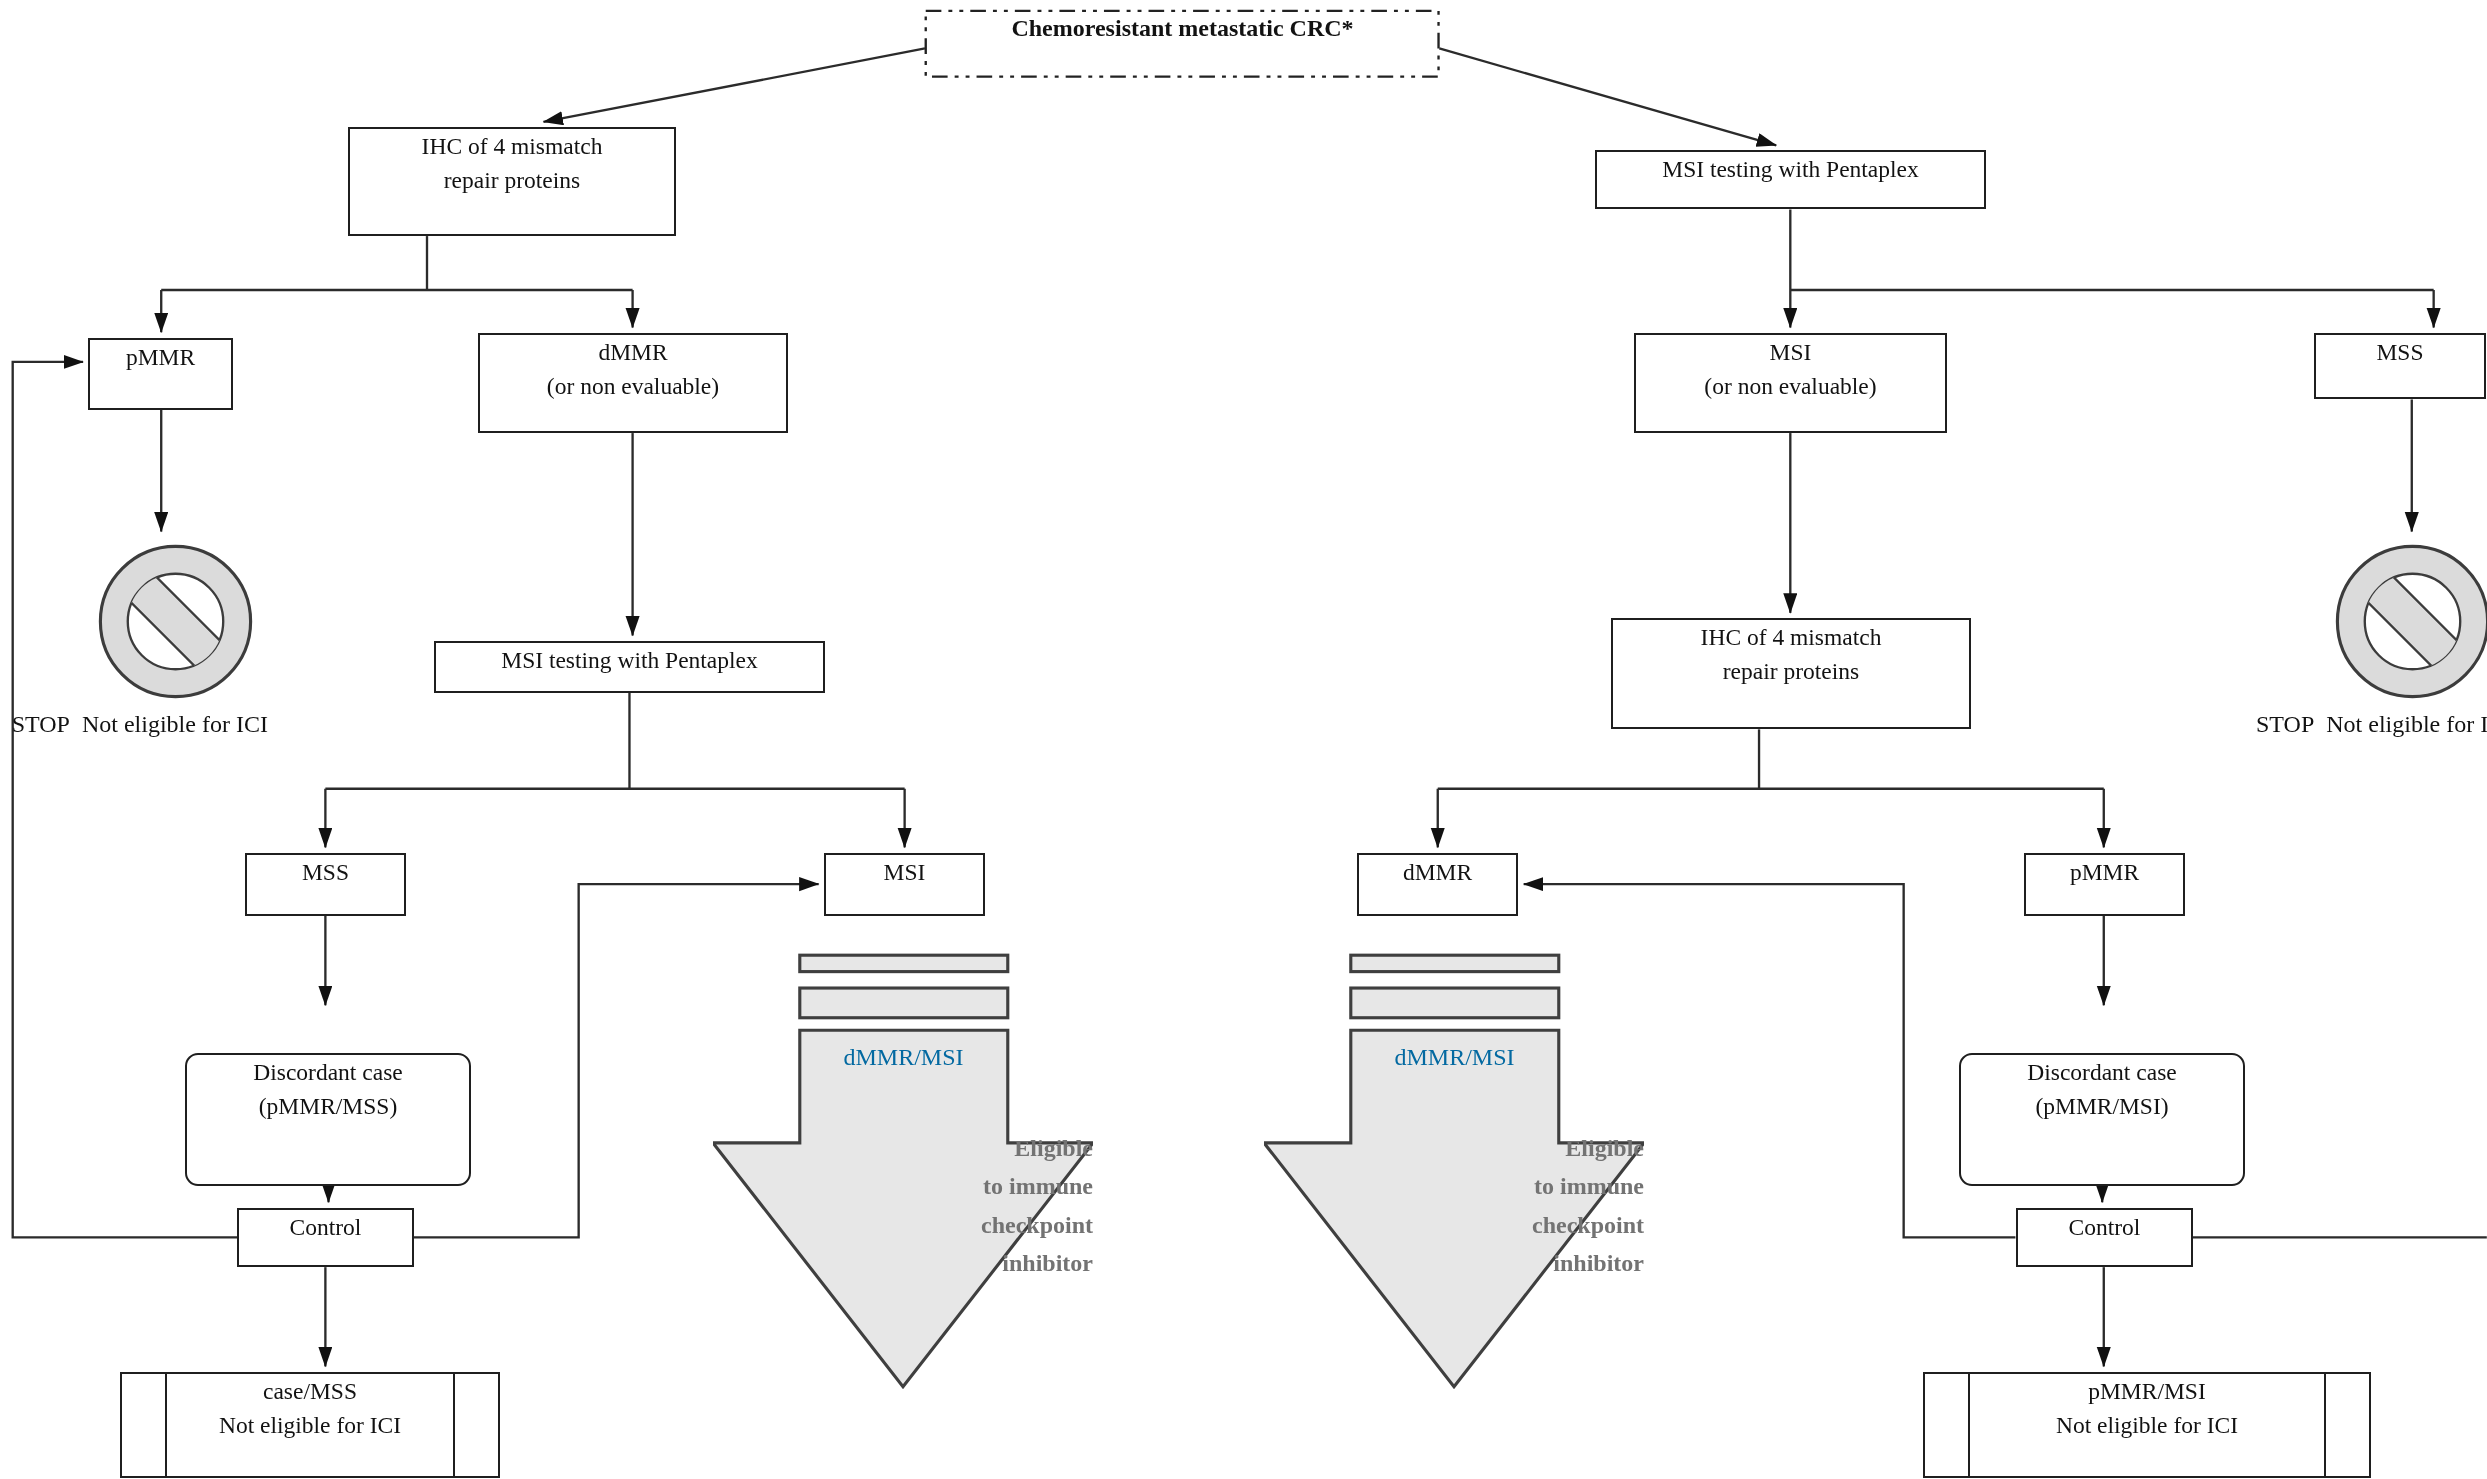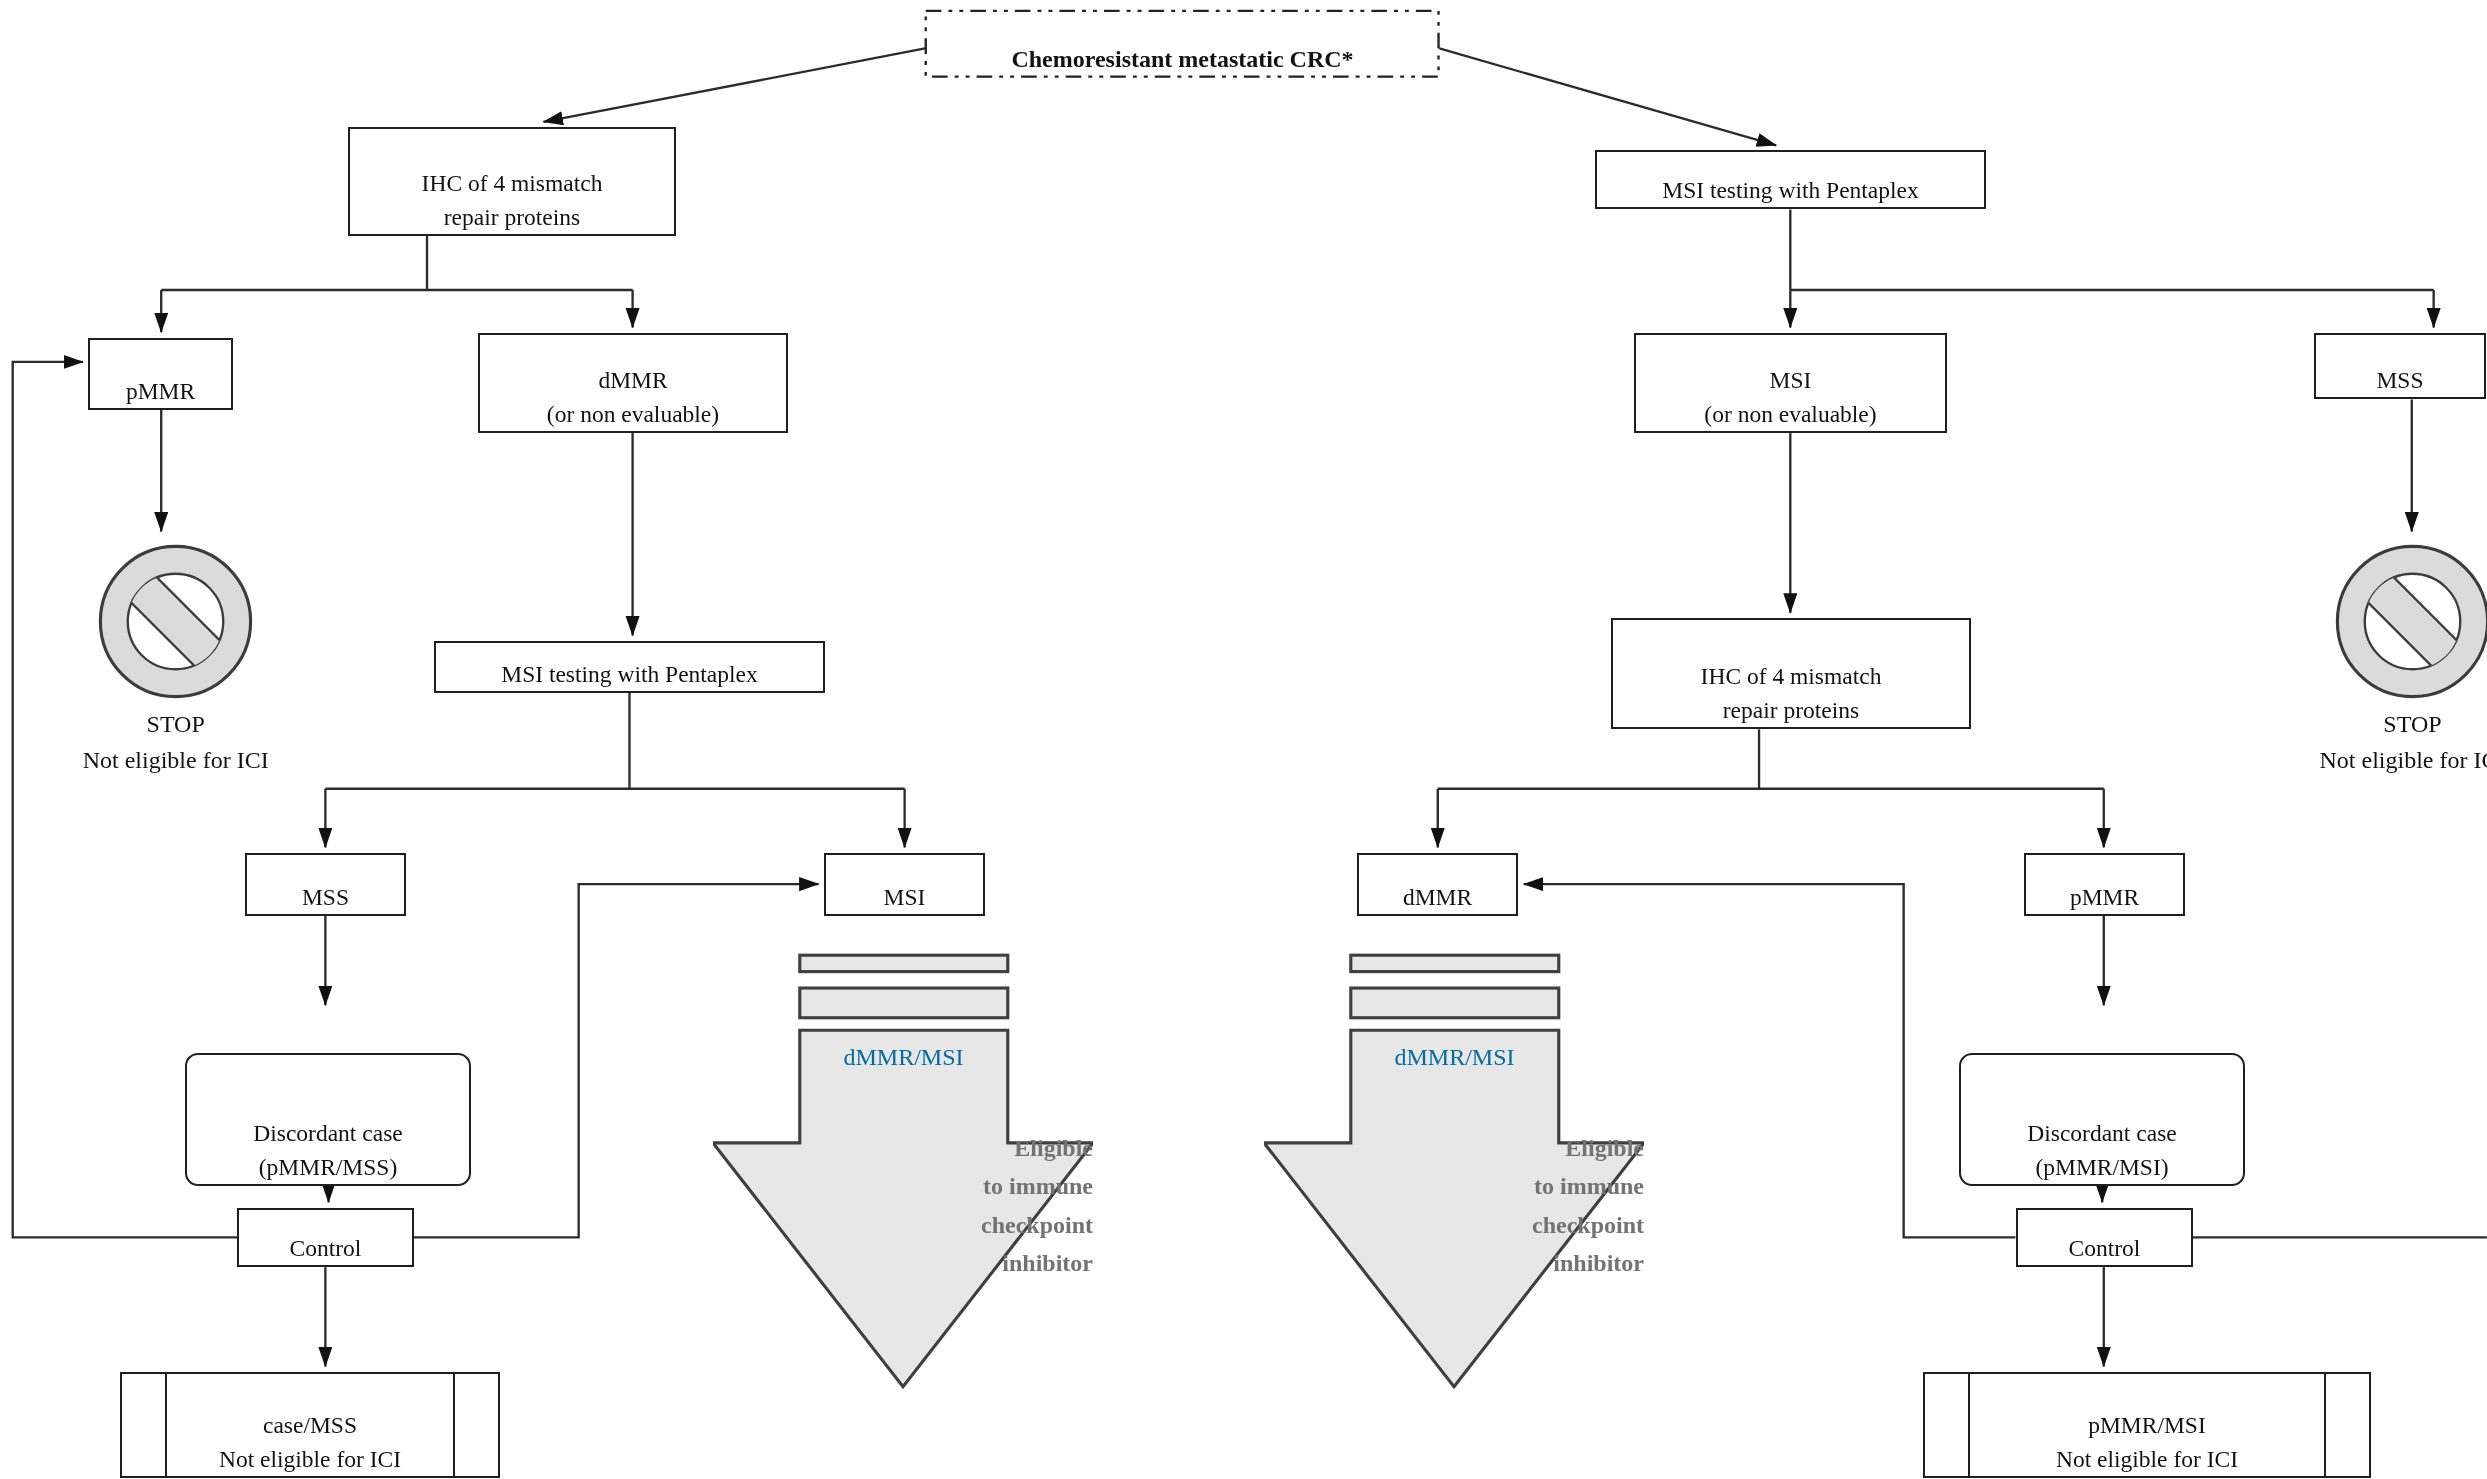--- a/index.html
+++ b/index.html
@@ -9,35 +9,35 @@
     background:#ffffff;
     overflow:hidden;
     font-family:"Liberation Serif", serif;
     color:#121212;
   }
   #connector-layer{position:absolute;left:0;top:0;z-index:1;}
   .node{
     position:absolute;z-index:2;
     background:#ffffff;
     border:2.3px solid #1f1f1f;
-    display:flex;flex-direction:column;align-items:center;justify-content:flex-end;
+    display:flex;flex-direction:column;align-items:center;justify-content:flex-start;
     text-align:center;
     font-size:23.5px;line-height:1.45;
     box-sizing:border-box;
   }
   .node span{display:block;}
   .rounded{border-radius:13px;margin-top:42px;}
   .title-box{
     border:none;background:transparent;
     font-weight:bold;font-size:24px;
   }
   .plain-label{
     position:absolute;z-index:2;background:transparent;border:none;
-    display:flex;flex-direction:column;align-items:center;justify-content:flex-start;
-    text-align:center;font-size:24px;line-height:1.5;
+    display:flex;flex-direction:row;align-items:center;justify-content:flex-start;
+    text-align:center;font-size:24px;line-height:1.5;gap:12px;
   }
   .stop-sign{position:absolute;z-index:2;}
   .big-arrow{position:absolute;z-index:2;}
   .big-arrow svg{position:absolute;left:0;top:0;}
   .arrow-label{
     position:absolute;z-index:3;text-align:center;
     font-weight:normal;font-size:24px;line-height:1.45;color:#0369a1;
   }
   .arrow-body{
     position:absolute;z-index:3;text-align:right;

